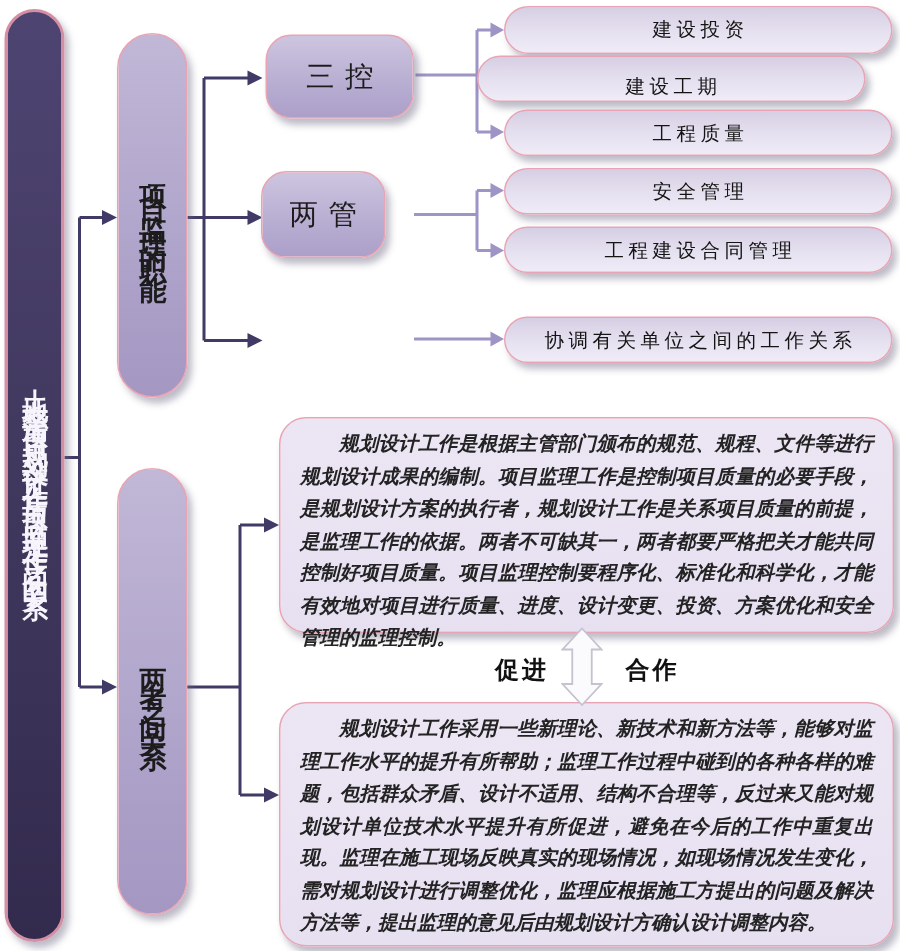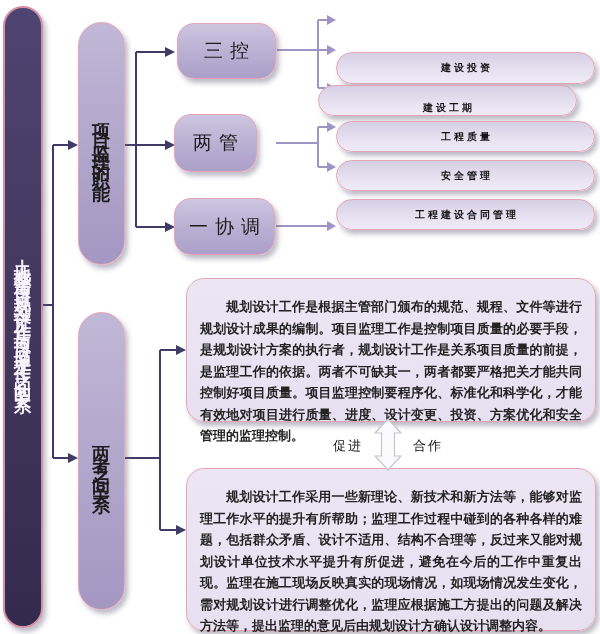--- a/index.html
+++ b/index.html
@@ -28,30 +28,30 @@
     color:#1c1c1c;font-size:18px;font-weight:bold;letter-spacing:10px;line-height:47px;
   }
   .ctrl{
     background:linear-gradient(180deg,#cdc5e0 0%,#b4a9cf 70%,#aca0c9 100%);
     border:1.5px solid #e8a4b4;border-radius:17px;
     color:#1c1c1c;font-size:19px;font-weight:normal;letter-spacing:7px;text-indent:7px;
   }
   .stadium{
     background:linear-gradient(180deg,#d6cfe4 0%,#e6e1f0 55%,#efebf7 100%);
     border:1.5px solid #e8a4b4;border-radius:17px;
-    color:#141414;font-size:10px;font-weight:bold;letter-spacing:3px;text-indent:3px;margin-top:48px;
+    color:#141414;font-size:13px;font-weight:normal;letter-spacing:3px;text-indent:3px;
   }
   .para{
     background:linear-gradient(180deg,#ece6f4 0%,#e7e0f1 100%);
     border:1.5px solid #e8a4b4;border-radius:18px;
     color:#232323;font-size:13px;font-weight:bold;line-height:21.5px;
-    padding:17px 13px;display:block;text-align:justify;text-indent:2em;
+    padding:7px 13px;display:block;text-align:justify;text-indent:2em;font-style:italic;
   }
   .linklabel{
-    position:absolute;color:#111;font-size:13px;font-weight:normal;letter-spacing:2px;
+    position:absolute;color:#111;font-size:16px;font-weight:bold;letter-spacing:2px;
     width:50px;text-align:center;
   }
 </style>
 </head>
 <body>
 
 <div class="canvas">
 
   <svg class="layer" viewBox="0 0 600 634" aria-hidden="true">
 
@@ -103,42 +103,42 @@
   <div class="node pill shadow" style="left:78px;top:312px;width:47px;height:298px;">
     <div class="vtxt">两者之间关系</div>
   </div>
 
   <div class="node ctrl shadow" style="left:177px;top:23px;width:99px;height:56px;">
     <span>三控</span>
   </div>
   <div class="node ctrl shadow" style="left:174px;top:114px;width:83px;height:58px;">
     <span>两管</span>
   </div>
-  <div class="node ctrl shadow" style="left:174px;top:198px;width:101px;height:57px;">
-    <span>一协调</span>
-  </div>
 
   <div class="node stadium shadow" style="left:336px;top:4px;width:259px;height:32px;">
     <span>建设投资</span>
   </div>
   <div class="node stadium shadow" style="left:318px;top:37px;width:259px;height:31px;align-items:flex-end;">
     <span>建设工期</span>
   </div>
   <div class="node stadium shadow" style="left:336px;top:73px;width:259px;height:31px;">
     <span>工程质量</span>
   </div>
   <div class="node stadium shadow" style="left:336px;top:112px;width:259px;height:31px;align-items:center;">
     <span>安全管理</span>
   </div>
   <div class="node stadium shadow" style="left:336px;top:151px;width:259px;height:31px;">
     <span>工程建设合同管理</span>
   </div>
+  <div class="node stadium shadow" style="left:336px;top:211px;width:259px;height:31px;">
+    <span>协调有关单位之间的工作关系</span>
+  </div>
 
   <div class="node para shadow" style="left:186px;top:278px;width:410px;height:144px;">规划设计工作是根据主管部门颁布的规范、规程、文件等进行规划设计成果的编制。项目监理工作是控制项目质量的必要手段，是规划设计方案的执行者，规划设计工作是关系项目质量的前提，是监理工作的依据。两者不可缺其一，两者都要严格把关才能共同控制好项目质量。项目监理控制要程序化、标准化和科学化，才能有效地对项目进行质量、进度、设计变更、投资、方案优化和安全管理的监理控制。</div>
   <div class="node para shadow" style="left:186px;top:468px;width:410px;height:163px;">规划设计工作采用一些新理论、新技术和新方法等，能够对监理工作水平的提升有所帮助；监理工作过程中碰到的各种各样的难题，包括群众矛盾、设计不适用、结构不合理等，反过来又能对规划设计单位技术水平提升有所促进，避免在今后的工作中重复出现。监理在施工现场反映真实的现场情况，如现场情况发生变化，需对规划设计进行调整优化，监理应根据施工方提出的问题及解决方法等，提出监理的意见后由规划设计方确认设计调整内容。</div>
 
   <div class="linklabel" style="left:323px;top:437px;">促进</div>
-  <div class="linklabel" style="left:403px;top:437px;">合作</div>
+  <div class="linklabel" style="left:403px;top:437px;text-align:right;">合作</div>
   <svg style="position:absolute;left:374px;top:418px;" width="28" height="53" viewBox="0 0 28 53">
     <polygon points="14,1 27,15 20.5,15 20.5,38 27,38 14,52 1,38 7.5,38 7.5,15 1,15" fill="#fbfafc" stroke="#c6c2cf" stroke-width="1.2"></polygon>
   </svg>
 
 </div>
 
 </body></html>

